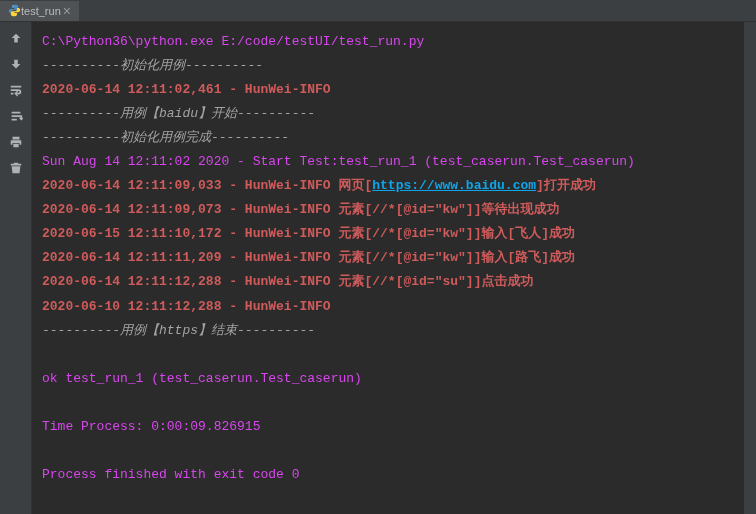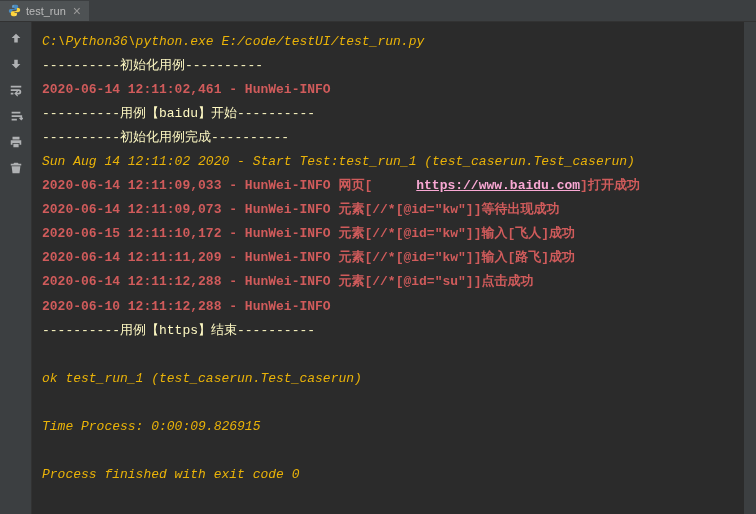--- a/index.html
+++ b/index.html
@@ -19,21 +19,20 @@
       display: flex;
       align-items: center;
       border-bottom: 1px solid #323232;
     }
     .tab {
       display: flex;
       align-items: center;
       background: #4e5254;
       height: 20px;
       padding: 0 8px;
-      gap: 5px;
       font-family: -apple-system, "Segoe UI", Arial, sans-serif;
       font-size: 11px;
       color: #bbbbbb;
     }
     .tab-icon {
       width: 13px;
       height: 13px;
       display: inline-flex;
       align-items: center;
       justify-content: center;
@@ -71,24 +70,24 @@
     }
     .console {
       flex: 1;
       background: #2b2b2b;
       padding: 8px 10px;
       line-height: 1.85;
       white-space: pre;
       overflow: auto;
       color: #bbbbbb;
     }
-    .c-gray { color: #eab308; font-style: italic; }
-    .c-yellow { color: #fef9c3; }
+    .c-gray { color: #d946ef; }
+    .c-yellow { color: #a3a3a3; font-style: italic; }
     .c-red { color: #d05b5b; font-weight: bold; }
-    .c-link { color: #f9a8d4; text-decoration: underline; cursor: pointer; margin-left: 44px; }
+    .c-link { color: #0ea5e9; text-decoration: underline; cursor: pointer; }
     a.c-link { text-decoration: underline; }
     .scrollbar-right {
       width: 12px;
       background: #3c3f41;
     }
   </style>
 </head>
 <body>
 
 <div class="tab-bar">

